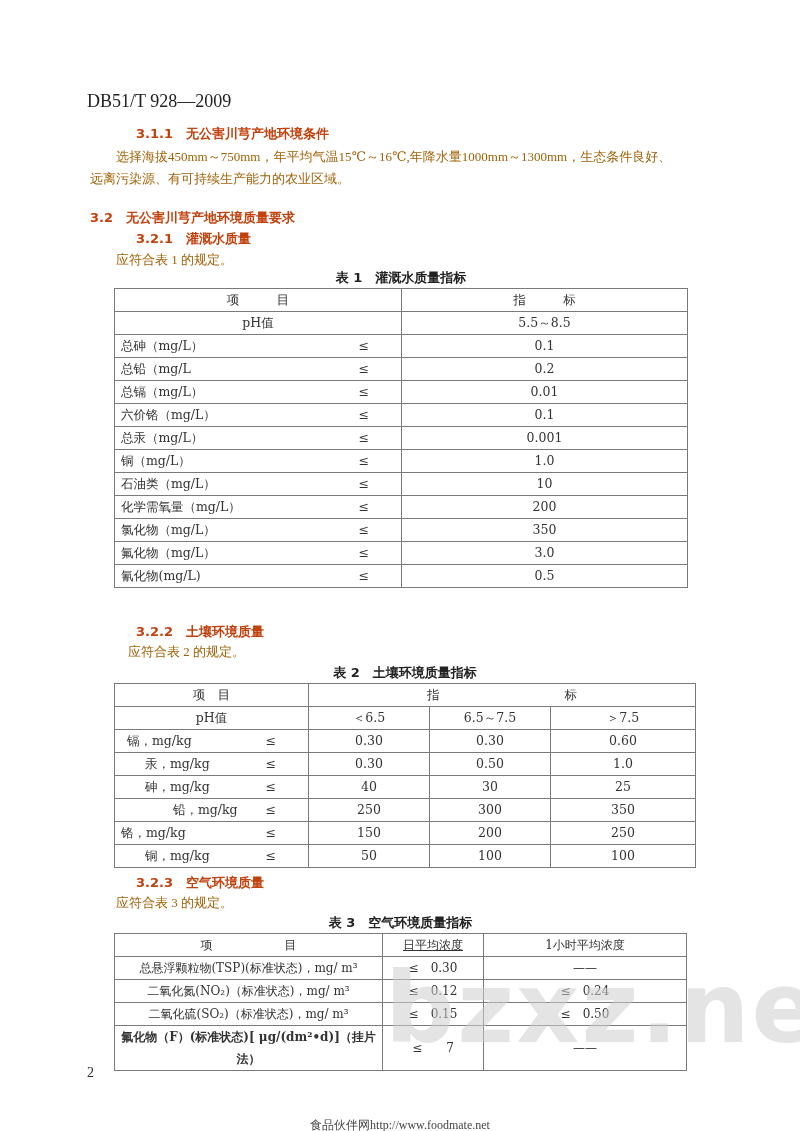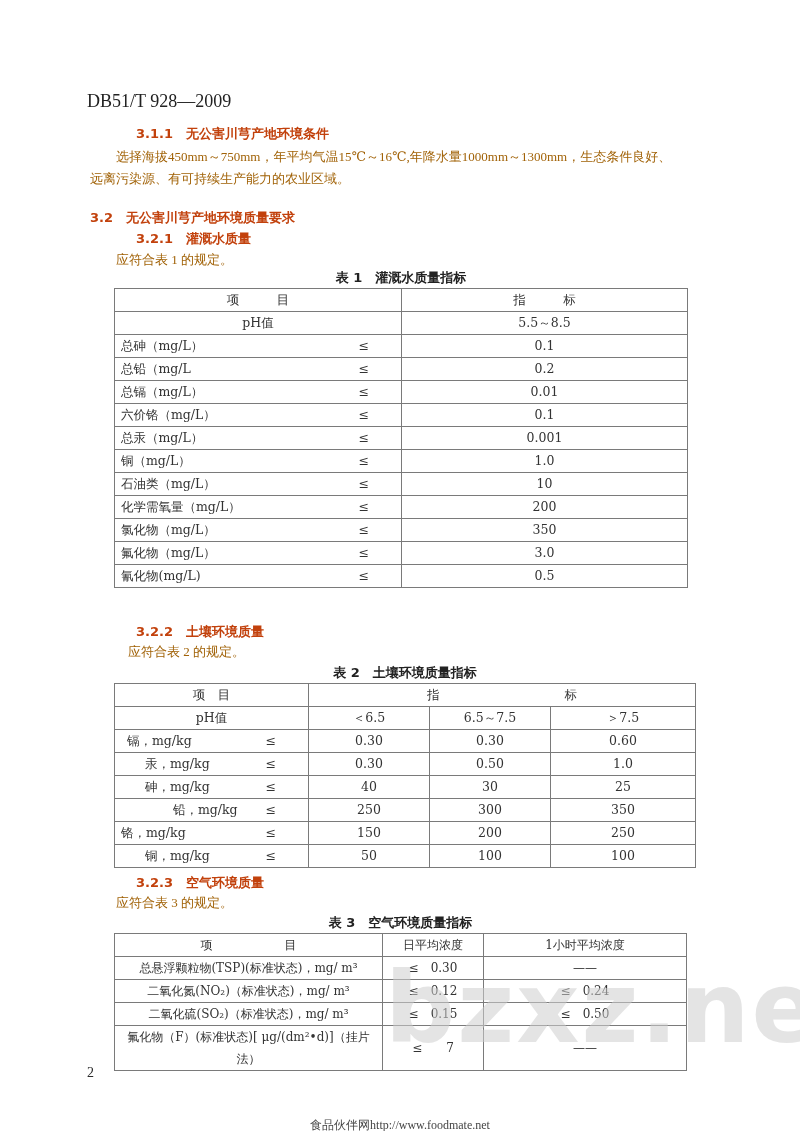--- a/index.html
+++ b/index.html
@@ -153,40 +153,40 @@
 
 <div class="abs h3" style="left:136px;top:874px;">3.2.3　空气环境质量</div>
 <div class="abs para" style="left:116px;top:894px;">应符合表 3 的规定。</div>
 
 <div class="abs caption" style="left:114px;width:573px;top:914px;">表 3　空气环境质量指标</div>
 
 <table style="left:114px;top:933px;width:573px;font-size:12px;">
   <tbody>
       <tr>
     <th class="c" style="width:255px;">项　　　　　　目</th>
-    <th class="c" style="width:88px;">日平均浓度</th>
+    <th class="c" style="width:88px;text-decoration:underline;">日平均浓度</th>
     <th class="c">1小时平均浓度</th>
   </tr>
   <tr>
         <td class="c">总悬浮颗粒物(TSP)(标准状态)，mg/ m³</td>
         <td class="c">≤　0.30</td>
         <td class="c">——</td>
       </tr>
   <tr>
         <td class="c">二氧化氮(NO₂)（标准状态)，mg/ m³</td>
         <td class="c">≤　0.12</td>
         <td class="c">≤　0.24</td>
       </tr>
   <tr>
         <td class="c">二氧化硫(SO₂)（标准状态)，mg/ m³</td>
         <td class="c">≤　0.15</td>
         <td class="c">≤　0.50</td>
       </tr>
   <tr>
-        <td class="c" style="padding:0 6px;">氟化物（F）(标准状态)[ μg/(dm²•d)]（挂片法）</td>
+        <td class="c" style="padding:0 6px;font-weight:bold;">氟化物（F）(标准状态)[ μg/(dm²•d)]（挂片法）</td>
         <td class="c">≤　　7</td>
         <td class="c">——</td>
       </tr>
 </tbody>
   </table>
 
 <div class="wm">bzxz.net</div>
 
 <div class="abs pageno">2</div>
 <div class="abs footer">食品伙伴网http://www.foodmate.net</div>

